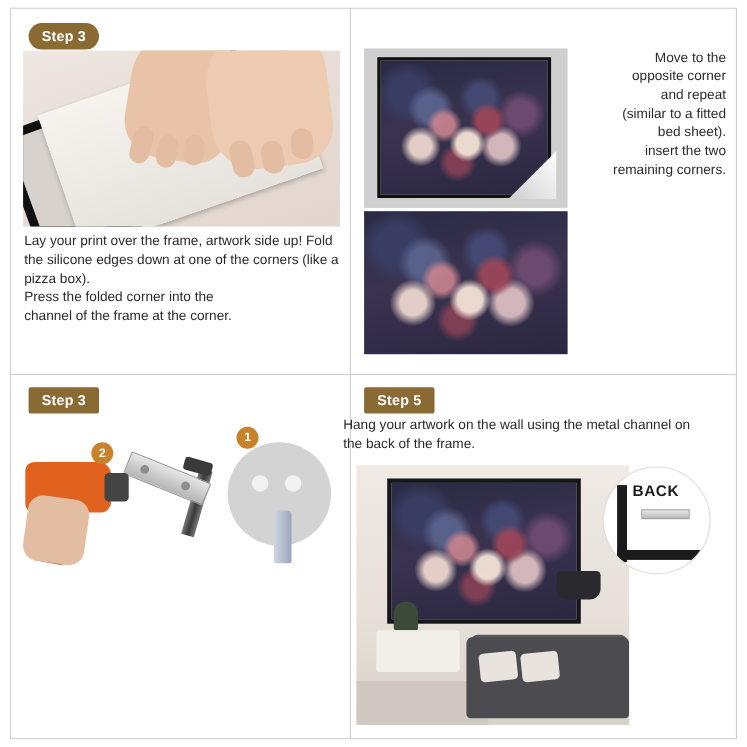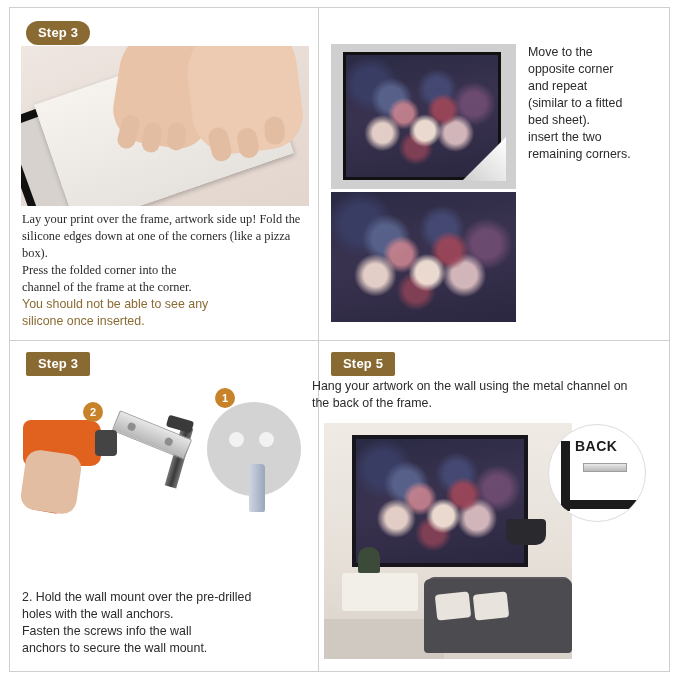--- a/index.html
+++ b/index.html
@@ -476,34 +476,32 @@
       <div class="finger" style="left:34px; top:96px; width:18px; height:30px; transform:rotate(2deg);"></div>
       <div class="finger" style="left:58px; top:92px; width:18px; height:28px; transform:rotate(-4deg);"></div>
     </div>
     <div class="hand2">
       <div class="finger" style="left:14px; top:104px; width:20px; height:34px; transform:rotate(-6deg);"></div>
       <div class="finger" style="left:42px; top:108px; width:20px; height:30px; transform:rotate(-2deg);"></div>
       <div class="finger" style="left:70px; top:100px; width:20px; height:28px; transform:rotate(4deg);"></div>
     </div>
   </div>
 
-  <div class="caption" style="left:22px; top:211px; width:290px;font-family:Liberation Serif, serif;">Lay your print over the frame, artwork side up! Fold the silicone edges down at one of the corners (like a pizza box).
+  <div class="caption" style="left:22px; top:211px; width:290px;">Lay your print over the frame, artwork side up! Fold the silicone edges down at one of the corners (like a pizza box).
 Press the folded corner into the
 channel of the frame at the corner.</div>
-  <div class="caption warn" style="left:22px; top:296px; width:290px;">You should not be able to see any
-silicone once inserted.</div>
 
   <div class="photo" id="photo-step3-top">
     <div class="wallframe floral"></div>
     <div class="corner-lift"></div>
   </div>
 
   <div class="photo floral" id="photo-step3-bottom"></div>
 
-  <div class="caption" style="left:528px; top:44px; width:132px;">Move to the
+  <div class="caption" style="left:528px; top:44px; width:132px;text-align:right;">Move to the
 opposite corner
 and repeat
 (similar to a fitted
 bed sheet).
 insert the two
 remaining corners.</div>
 
   <div class="step-badge" style="left:26px; top:352px;">Step 3</div>
 
   <div class="photo" id="photo-step4">
@@ -519,24 +517,20 @@
       <div class="slot" style="left:52px;"></div>
     </div>
     <div class="drill-body"></div>
     <div class="drill-chuck"></div>
     <div class="drill-grip"></div>
     <div class="drill-hand"></div>
     <div class="callout c1">1</div>
     <div class="callout c2">2</div>
   </div>
 
-  <div class="caption" style="left:22px; top:589px; width:292px;">2. Hold the wall mount over the pre-drilled
-holes with the wall anchors.
-Fasten the screws info the wall
-anchors to secure the wall mount.</div>
 
   <div class="step-badge" style="left:331px; top:352px;">Step 5</div>
 
   <div class="caption" style="left:312px; top:378px; width:318px;">Hang your artwork on the wall using the metal channel on the back of the frame.</div>
 
   <div class="photo" id="photo-step5">
     <div class="art floral"></div>
     <div class="lamp-shade"></div>
     <div class="plant"></div>
     <div class="rug"></div>

